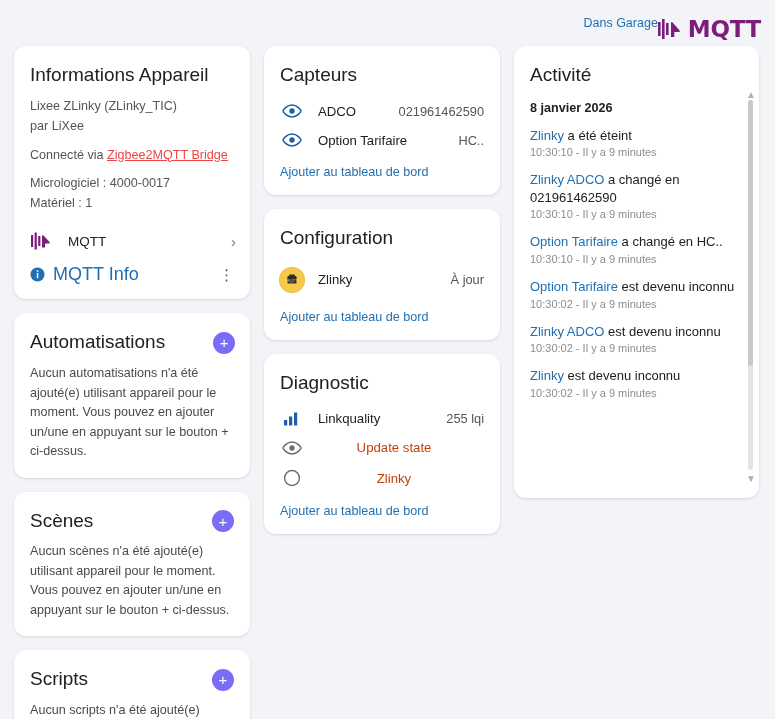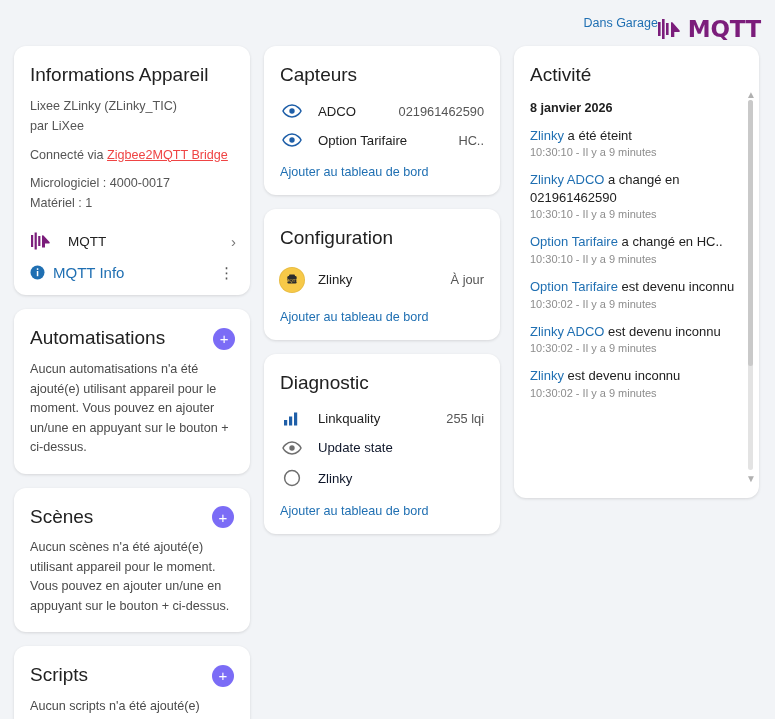--- a/index.html
+++ b/index.html
@@ -138,21 +138,21 @@
     font-size: 15px;
   }
   .mqtt-info-row {
     display: flex;
     align-items: center;
     gap: 8px;
     padding: 4px 12px 14px 16px;
   }
   .mqtt-info-row .txt {
     flex: 1;
-    font-size: 15px;
+    font-size: 18px;
     color: #1f6fb2;
     cursor: pointer;
   }
   .kebab {
     color: #555;
     font-size: 15px;
     letter-spacing: 0;
     line-height: 1;
     cursor: pointer;
     padding: 0 4px;
@@ -169,21 +169,21 @@
     width: 24px;
     display: flex;
     align-items: center;
     justify-content: center;
     flex: none;
   }
   .entity-row .name {
     flex: 1;
     color: #212121;
   }
-  .entity-row .name.muted { color: #0f172a; }
+  .entity-row .name.muted { color: #c2410c; text-align: center; }
   .entity-row .value {
     color: #555;
     font-size: 12.8px;
     white-space: nowrap;
   }
   .add-dash {
     padding: 10px 16px 16px 16px;
     font-size: 12.6px;
     color: #1f6fb2;
     cursor: pointer;

